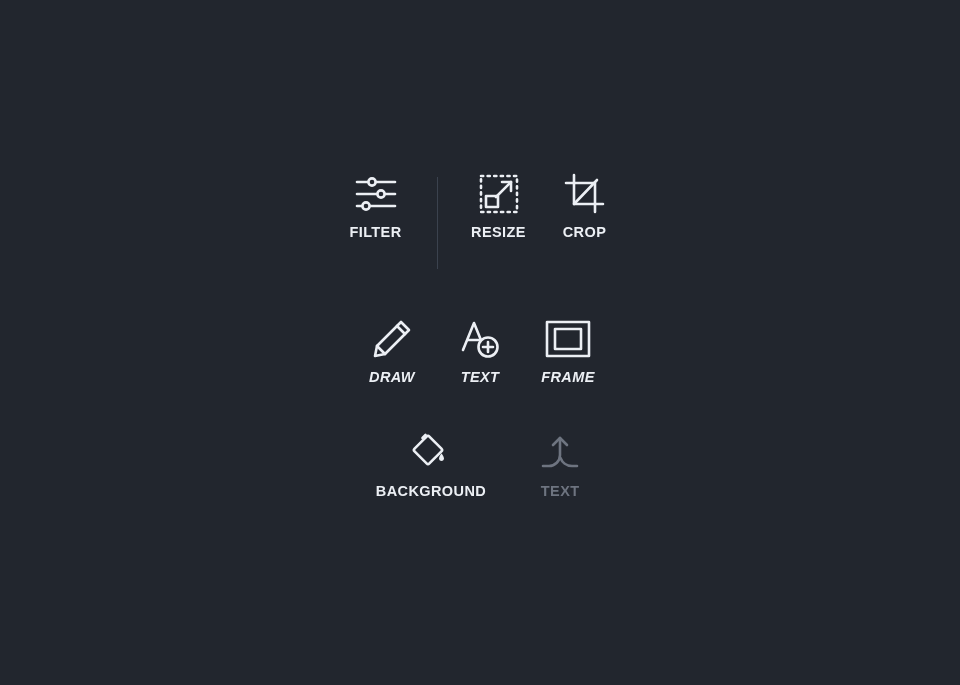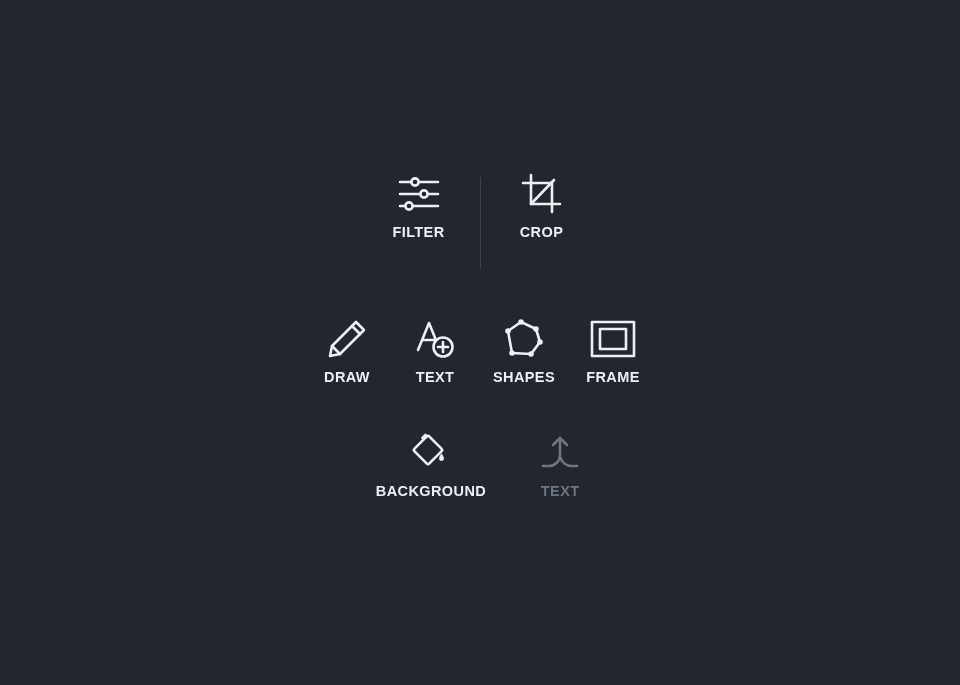--- a/index.html
+++ b/index.html
@@ -87,21 +87,21 @@
     width: 1px;
     height: 92px;
     background: #3b424e;
     margin: 0 18px;
     align-self: flex-start;
     margin-top: 9px;
   }
 
   .row-3 { padding-left: 6px; }
   .row-1 .tool-item { padding: 0 13px; }
-  .row-2 .tool-item { padding: 0 14px; }
+  .row-2 .tool-item { padding: 0 14px; font-style: italic; }
   .row-3 .tool-item { padding: 0 22px; }
 </style>
 </head>
 <body>
 
 <div class="editor-toolbar">
   <div class="tool-rows">
 
     <div class="tool-row row-1">
 
@@ -114,20 +114,31 @@
             <circle cx="18" cy="8" r="3.6" fill="#22262e"></circle>
             <circle cx="27" cy="20" r="3.6" fill="#22262e"></circle>
             <circle cx="12" cy="32" r="3.6" fill="#22262e"></circle>
           </svg>
         </span>
         <span class="tool-label">FILTER</span>
       </div>
 
       <div class="row-divider"></div>
 
+      <div class="tool-item">
+        <span class="tool-icon">
+          <svg width="42" height="42" viewBox="0 0 42 42" fill="none" stroke="currentColor" stroke-width="2.6" stroke-linecap="round" stroke-linejoin="round">
+            <rect x="3" y="3" width="36" height="36" stroke-dasharray="2.2 4.4"></rect>
+            <rect x="8" y="23" width="12" height="11"></rect>
+            <line x1="18" y1="24" x2="33" y2="9"></line>
+            <polyline points="24,9 33,9 33,18"></polyline>
+          </svg>
+        </span>
+        <span class="tool-label">RESIZE</span>
+      </div>
 
       <div class="tool-item">
         <span class="tool-icon">
           <svg width="42" height="42" viewBox="0 0 42 42" fill="none" stroke="currentColor" stroke-width="2.6" stroke-linecap="round" stroke-linejoin="round">
             <path d="M10 2 V31 H39"></path>
             <path d="M2 10 H31 V39"></path>
             <line x1="10" y1="31" x2="33" y2="7"></line>
           </svg>
         </span>
         <span class="tool-label">CROP</span>
@@ -155,34 +166,20 @@
             <path d="M4 32 L15 5 L26 32"></path>
             <line x1="8.5" y1="22" x2="21.5" y2="22"></line>
             <circle cx="29" cy="29" r="9.5" fill="#22262e"></circle>
             <line x1="29" y1="24" x2="29" y2="34"></line>
             <line x1="24" y1="29" x2="34" y2="29"></line>
           </svg>
         </span>
         <span class="tool-label">TEXT</span>
       </div>
 
-      <div class="tool-item">
-        <span class="tool-icon">
-          <svg width="44" height="42" viewBox="0 0 44 42" fill="none" stroke="currentColor" stroke-width="2.6" stroke-linecap="round" stroke-linejoin="round">
-            <polygon points="6,13 19,4 34,11 38,24 29,36 10,35"></polygon>
-            <circle cx="6" cy="13" r="2.8" fill="currentColor" stroke="none"></circle>
-            <circle cx="19" cy="4" r="2.8" fill="currentColor" stroke="none"></circle>
-            <circle cx="34" cy="11" r="2.8" fill="currentColor" stroke="none"></circle>
-            <circle cx="38" cy="24" r="2.8" fill="currentColor" stroke="none"></circle>
-            <circle cx="29" cy="36" r="2.8" fill="currentColor" stroke="none"></circle>
-            <circle cx="10" cy="35" r="2.8" fill="currentColor" stroke="none"></circle>
-          </svg>
-        </span>
-        <span class="tool-label">SHAPES</span>
-      </div>
 
 
       <div class="tool-item">
         <span class="tool-icon">
           <svg width="46" height="38" viewBox="0 0 46 38" fill="none" stroke="currentColor" stroke-width="2.6" stroke-linejoin="round">
             <rect x="2" y="2" width="42" height="34"></rect>
             <rect x="10" y="9" width="26" height="20"></rect>
           </svg>
         </span>
         <span class="tool-label">FRAME</span>

